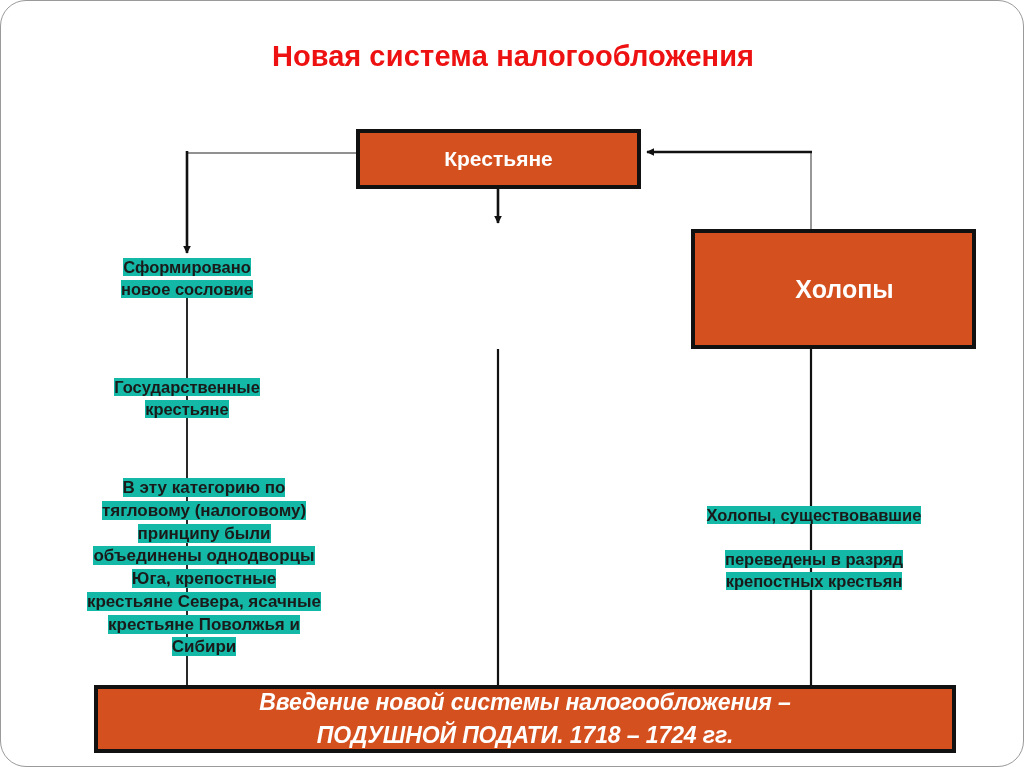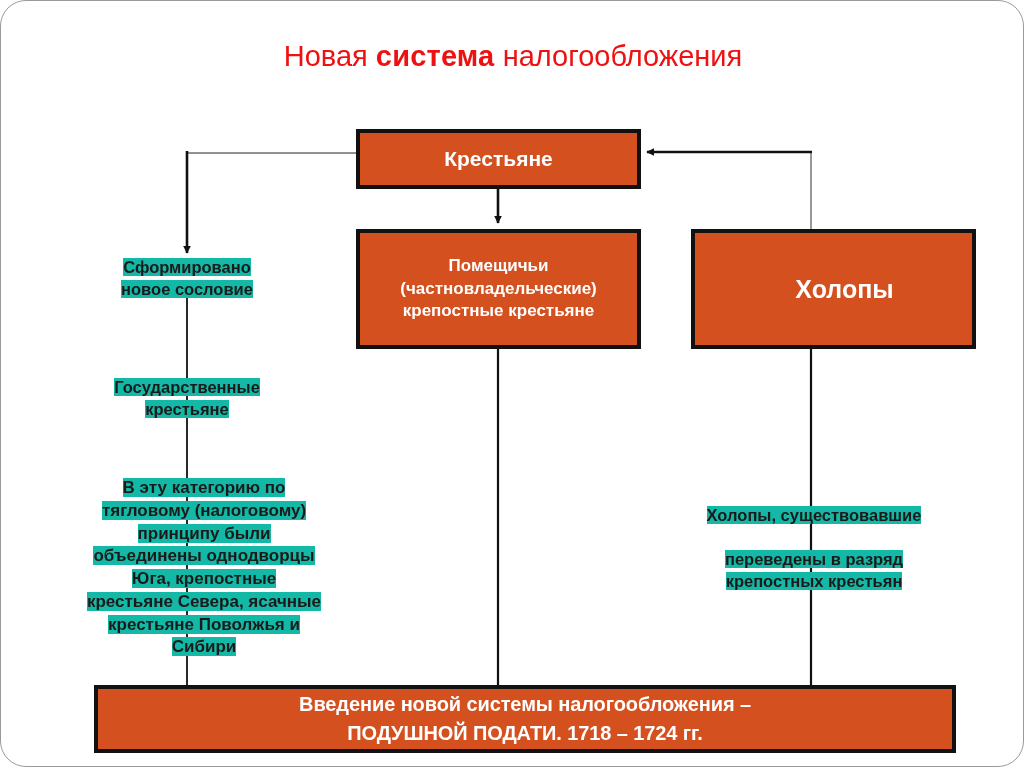--- a/index.html
+++ b/index.html
@@ -31,21 +31,21 @@
     position: absolute;
     left: 0;
     top: 38px;
     width: 1024px;
     text-align: center;
     color: #ee1111;
     font-size: 29px;
     line-height: 34px;
     white-space: nowrap;
   }
-  #title .t-light { font-weight: 400; }
+  #title .t-light { font-weight: 700; }
   #title .t-bold  { font-weight: 900; letter-spacing: .2px; }
 
   
   .obox {
     position: absolute;
     box-sizing: border-box;
     background: #d4501f;
     border: 4px solid #111111;
     display: flex;
     align-items: center;
@@ -64,23 +64,24 @@
     left: 355px; top: 228px; width: 285px; height: 120px;
     font-size: 17px;
   }
   #box-kholopy {
     left: 690px; top: 228px; width: 285px; height: 120px;
     font-size: 25px;
     padding-left: 22px;
   }
   #box-bottom {
     left: 93px; top: 684px; width: 862px; height: 68px;
-    font-size: 20px;
+    font-size: 23px;
     font-family: "Liberation Sans Narrow", "Liberation Sans", "DejaVu Sans Condensed", sans-serif;
     letter-spacing: -0.1px;
+    font-style: italic;
   }
   #box-bottom .lines { line-height: 1.45; }
 
   
   .tblock {
     position: absolute;
     text-align: center;
     color: #1a1a1a;
     font-weight: 700;
     line-height: 1.34;
@@ -140,27 +141,20 @@
   </svg>
 
   <div id="title">
     <span class="t-light">Новая </span><span class="t-bold">система </span><span class="t-light">налогообложения</span>
   </div>
 
   <div class="obox" id="box-peasants">
     <span class="lines">Крестьяне</span>
   </div>
 
-  <div class="obox" id="box-landlord">
-    <span class="lines">
-      <span>Помещичьи</span><br>
-      <span>(частновладельческие)</span><br>
-      <span>крепостные крестьяне</span>
-    </span>
-  </div>
 
   <div class="obox" id="box-kholopy">
     <span class="lines">Холопы</span>
   </div>
 
   <div class="obox" id="box-bottom">
     <span class="lines">
       <span>Введение новой системы налогообложения –</span><br>
       <span>ПОДУШНОЙ ПОДАТИ. 1718 – 1724 гг.</span>
     </span>

